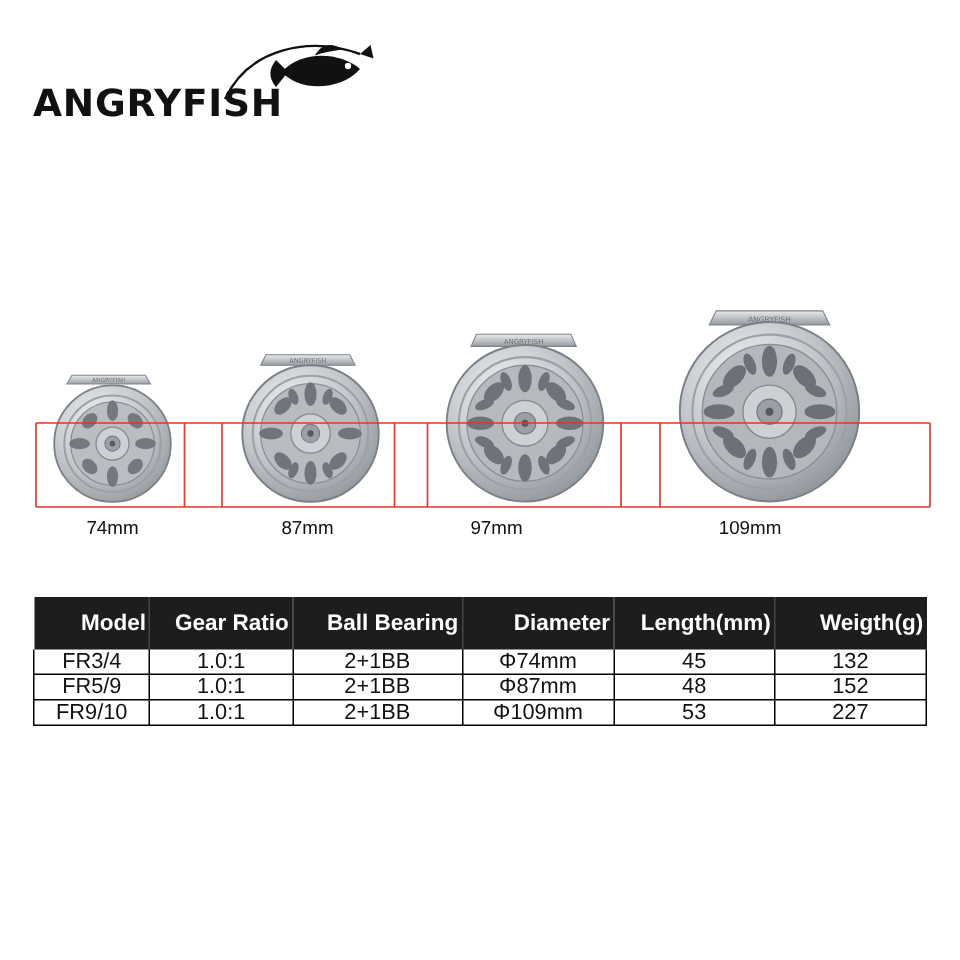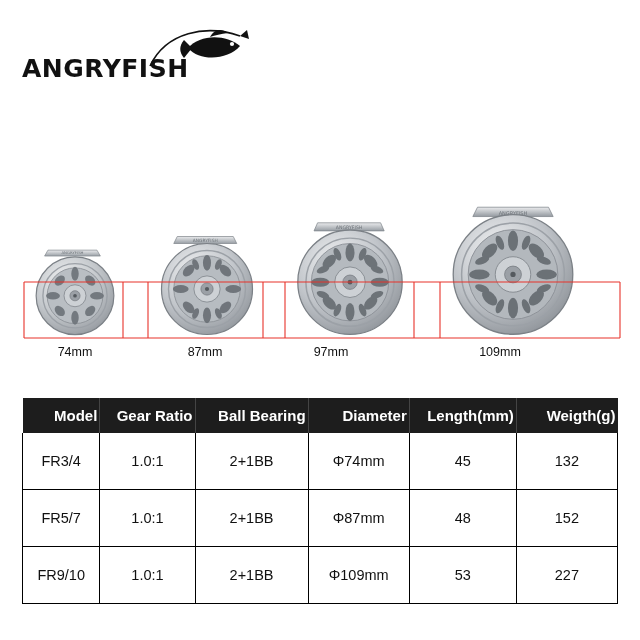--- a/index.html
+++ b/index.html
@@ -83,21 +83,21 @@
     background: #1d1d1d;
     color: #ffffff;
     font-weight: bold;
     font-size: 15px;
     padding: 9px 2px;
     text-align: right;
     border-right: 1px solid #444;
   }
   .spec-table th:last-child { border-right: none; }
   .spec-table td {
-    padding: 20px 2px;
+    padding: 0 2px;
     text-align: center;
     border: 1px solid #000000;
     border-top: none;
     color: #111;
   }
   .spec-table tbody tr td:first-child { text-align: center; }
   .spec-table tbody tr:first-child td { border-top: none; }
 
   .col-model { width: 13%; }
   .col-gear { width: 16%; }
@@ -330,21 +330,21 @@
   <tbody>
     <tr>
       <td>FR3/4</td>
       <td>1.0:1</td>
       <td>2+1BB</td>
       <td>Φ74mm</td>
       <td>45</td>
       <td>132</td>
     </tr>
     <tr>
-      <td>FR5/7</td>
+      <td>FR5/9</td>
       <td>1.0:1</td>
       <td>2+1BB</td>
       <td>Φ87mm</td>
       <td>48</td>
       <td>152</td>
     </tr>
     <tr>
       <td>FR9/10</td>
       <td>1.0:1</td>
       <td>2+1BB</td>

